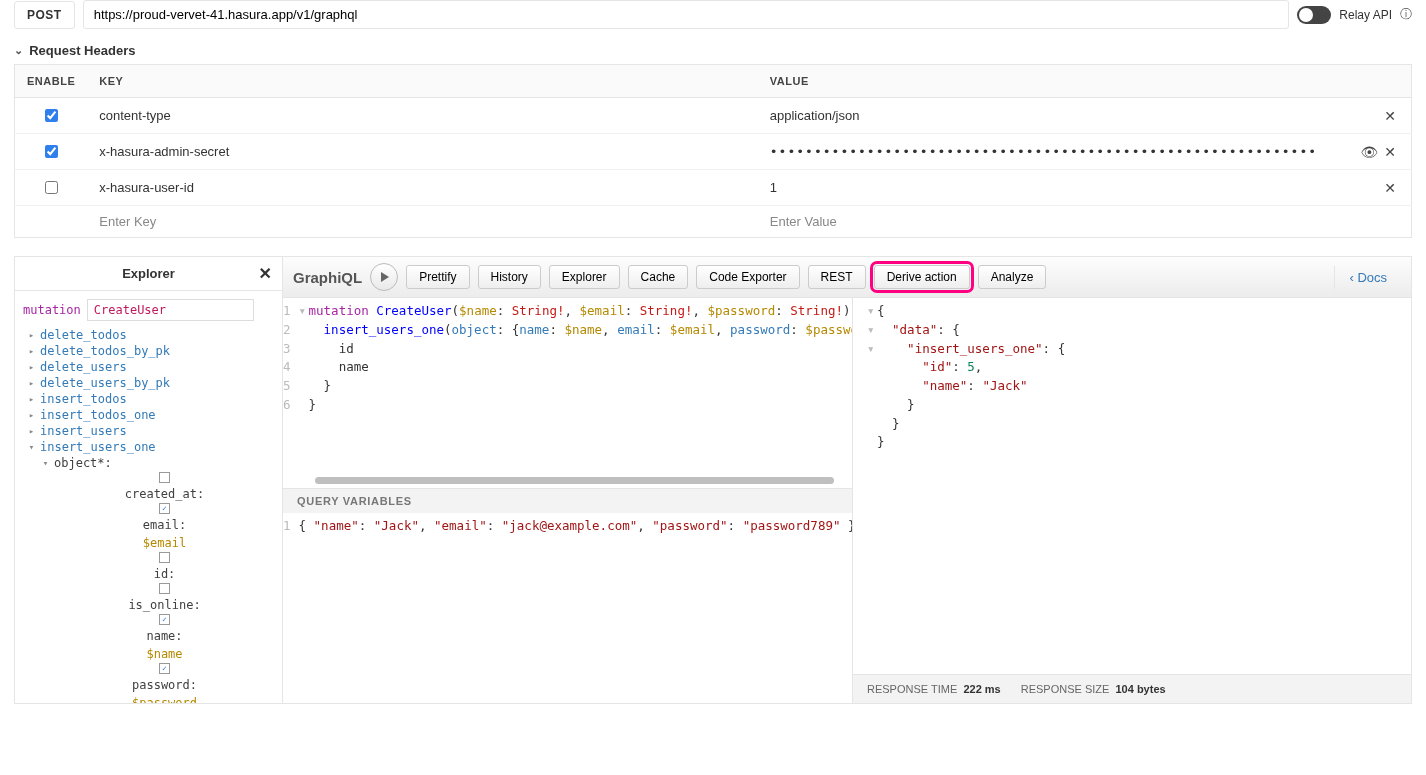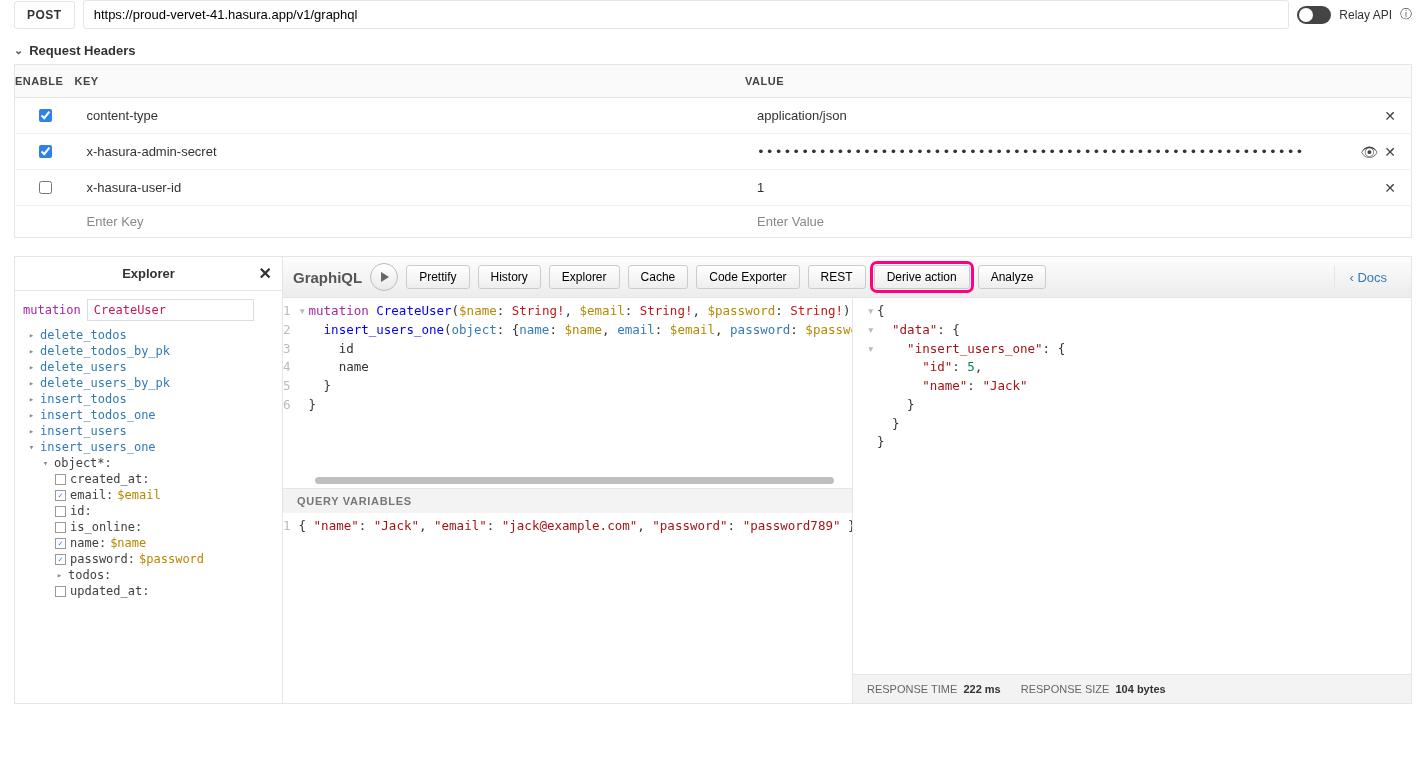--- a/index.html
+++ b/index.html
@@ -43,21 +43,21 @@
   .relay-label { font-size:12px; }
   .info-icon { font-size:12px; color:#555; }
 
   
   .section-title { display:flex; align-items:center; gap:6px; font-weight:700; font-size:13px; margin:14px 0 6px 0; cursor:pointer; }
   .section-title .chev { font-size:11px; color:#555; }
 
   
   .headers-table { width:100%; border:1px solid var(--light-gray-border); border-collapse:collapse; }
   .headers-table th { text-align:left; font-size:11px; letter-spacing:0.5px; font-weight:700; color:#444;
-    padding:10px 0; background:#fafafa; border-bottom:1px solid var(--light-gray-border); }
+    padding:10px 12px; background:#fafafa; border-bottom:1px solid var(--light-gray-border); }
   .headers-table td { padding:8px 12px; border-top:1px solid #f0f0f0; font-size:13px; vertical-align:middle; }
   .headers-table tr.entry-row td { color:var(--muted); }
   .col-enable { width:60px; text-align:center; }
   .col-key    { width:48%; }
   .col-value  { }
   .row-actions { white-space:nowrap; text-align:right; width:60px; }
   .icon-btn { background:none; border:none; cursor:pointer; color:#444; font-size:14px; padding:0 3px; }
   .secret-dots { letter-spacing:1px; font-family:monospace; }
 
   
@@ -66,21 +66,21 @@
   .explorer-head { display:flex; align-items:center; justify-content:center; position:relative; padding:9px 0;
     border-bottom:1px solid var(--light-gray-border); font-weight:600; }
   .explorer-head .close-x { position:absolute; right:10px; font-size:16px; cursor:pointer; }
   .explorer-body { flex:1; overflow:auto; font-family: Menlo, Consolas, monospace; font-size:12px; padding:8px; }
   .op-row { display:flex; align-items:center; gap:6px; margin-bottom:6px; }
   .op-row .kw { color:var(--kw-purple); }
   .op-name-input { border:1px solid #ddd; padding:3px 6px; font-family:inherit; font-size:12px; color:#c2185b; }
   .tree-item { display:flex; align-items:center; gap:4px; padding:1px 0; }
   .tree-item.lvl1 { margin-left:4px; }
   .tree-item.lvl2 { margin-left:18px; }
-  .tree-item.lvl3 { margin-left:32px; }
+  .tree-item.lvl3 { margin-left:32px;flex-direction:column; }
   .tri { display:inline-block; width:9px; color:#888; font-size:9px; text-align:center; }
   .chk { width:11px; height:11px; border:1px solid #999; display:inline-flex; align-items:center; justify-content:center; font-size:8px; background:#fff; }
   .chk.checked::after { content:"✓"; color:var(--blue); }
   .fld { color:var(--link); }
   .arg { color:#404040; }
   .argv { color:var(--var-orange); }
   .explorer-foot { border-top:1px solid var(--light-gray-border); padding:8px; display:flex; align-items:center; gap:6px; }
   .explorer-foot select { flex:1; border:1px solid #ccc; padding:3px 6px; font-size:12px; }
   .sq-btn { width:24px; height:24px; border:1px solid #ccc; background:#fff; border-radius:3px; cursor:pointer; }
 

